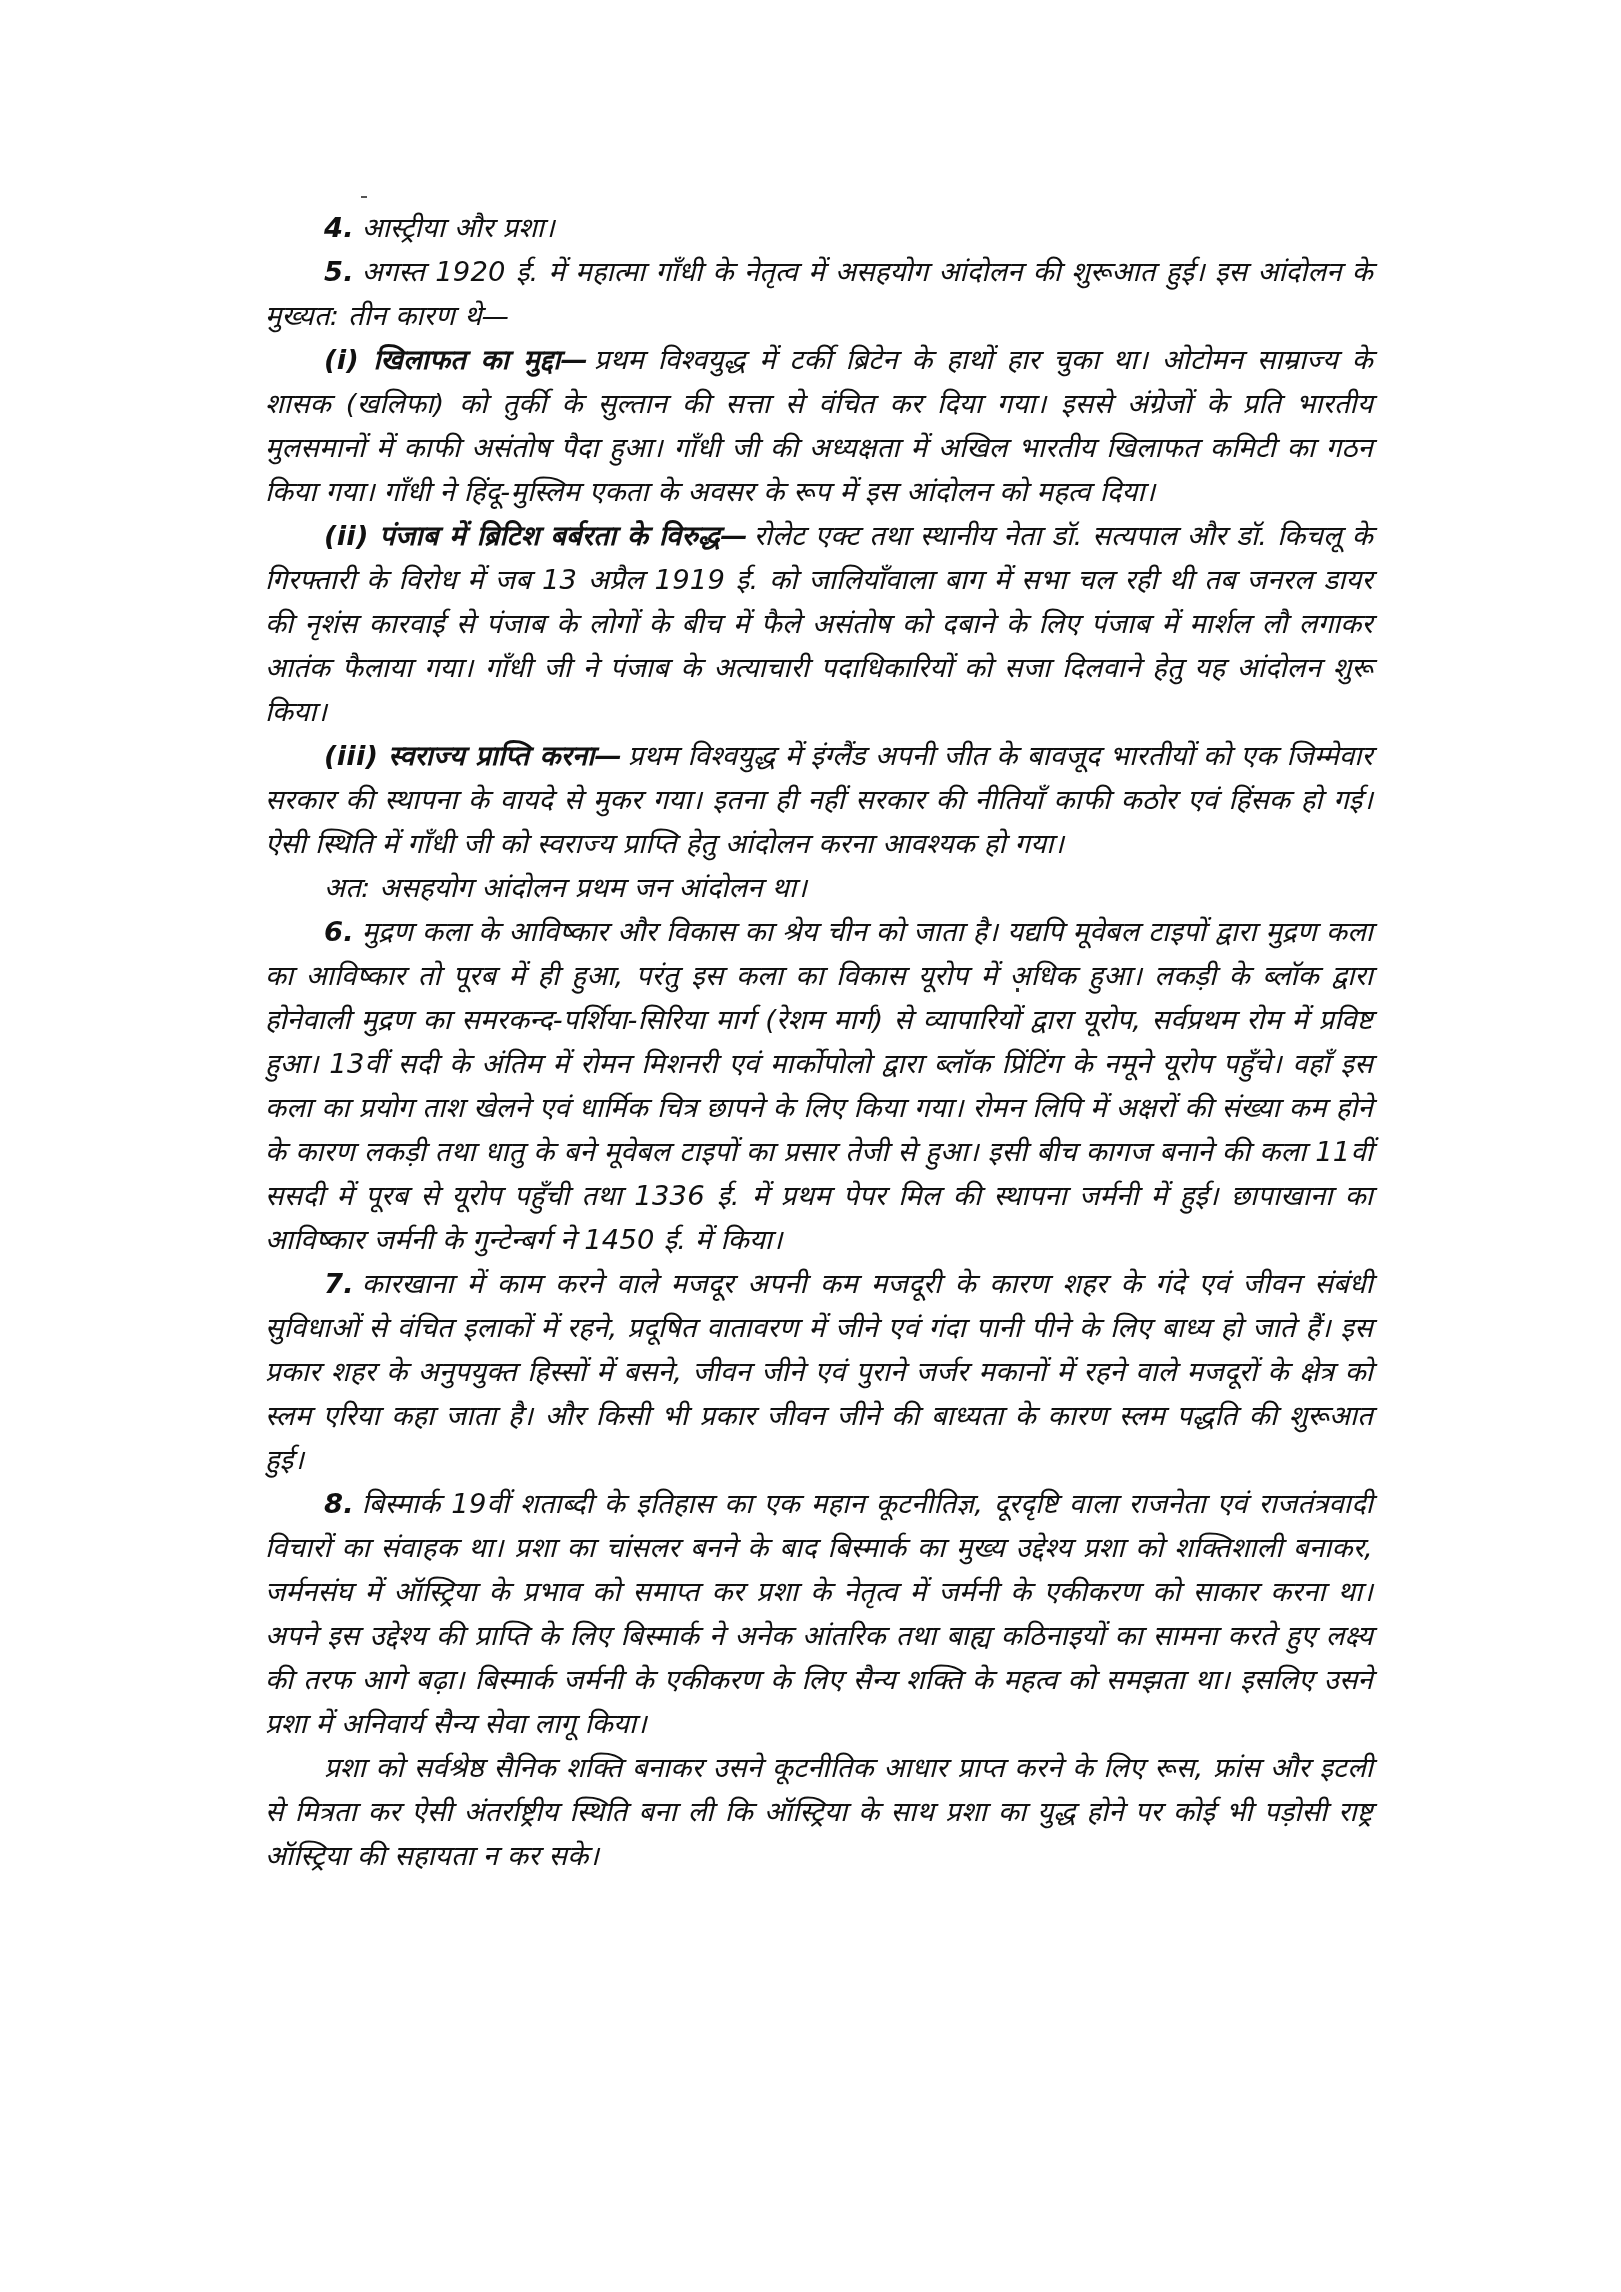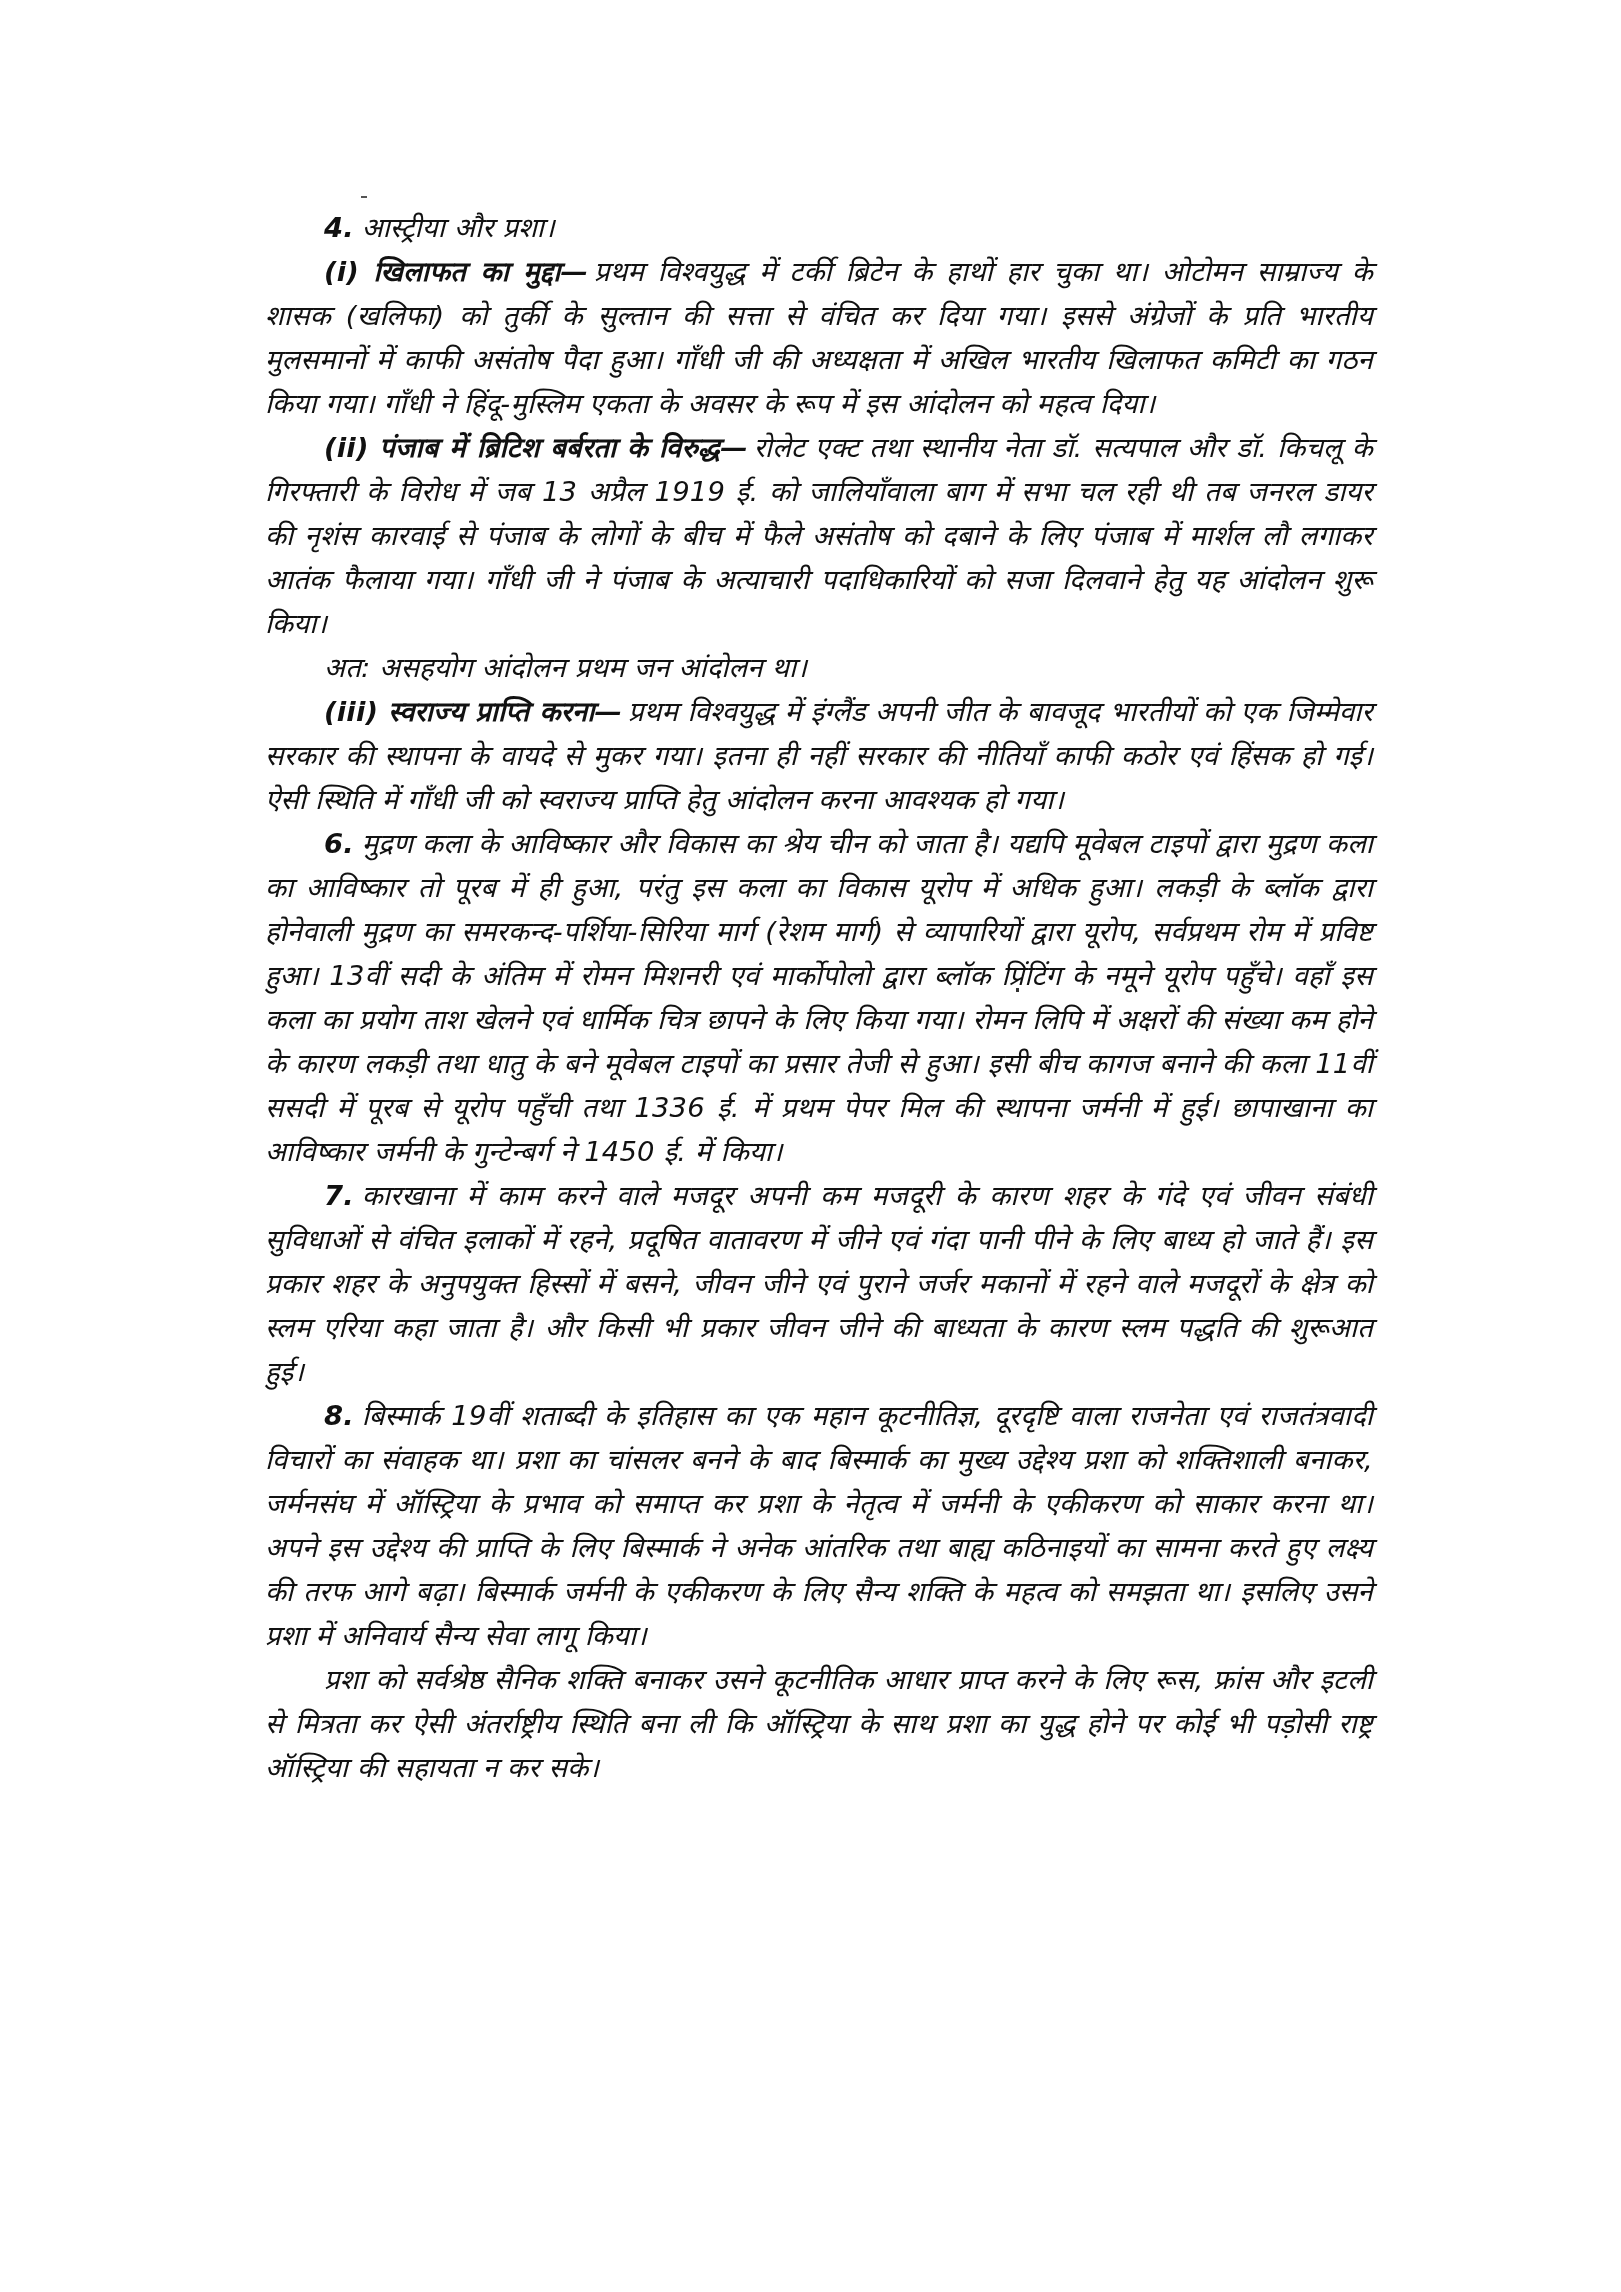--- a/index.html
+++ b/index.html
@@ -60,35 +60,38 @@
 
 <div class="tick-mark"></div>
 <div class="stray-dot"></div>
 
 <div class="page">
 
   <p class="para">
     <span class="num">4.</span><span>आस्ट्रीया और प्रशा।</span>
   </p>
 
+  <p class="para">
+    <span class="num">5.</span><span>अगस्त 1920 ई. में महात्मा गाँधी के नेतृत्व में असहयोग आंदोलन की शुरूआत हुई। इस आंदोलन के मुख्यत: तीन कारण थे—</span>
+  </p>
 
   <p class="para">
     <span class="head">(i) खिलाफत का मुद्दा—</span><span>प्रथम विश्वयुद्ध में टर्की ब्रिटेन के हाथों हार चुका था। ओटोमन साम्राज्य के शासक (खलिफा) को तुर्की के सुल्तान की सत्ता से वंचित कर दिया गया। इससे अंग्रेजों के प्रति भारतीय मुलसमानों में काफी असंतोष पैदा हुआ। गाँधी जी की अध्यक्षता में अखिल भारतीय खिलाफत कमिटी का गठन किया गया। गाँधी ने हिंदू-मुस्लिम एकता के अवसर के रूप में इस आंदोलन को महत्व दिया।</span>
   </p>
 
   <p class="para">
     <span class="head">(ii) पंजाब में ब्रिटिश बर्बरता के विरुद्ध—</span><span>रोलेट एक्ट तथा स्थानीय नेता डॉ. सत्यपाल और डॉ. किचलू के गिरफ्तारी के विरोध में जब 13 अप्रैल 1919 ई. को जालियाँवाला बाग में सभा चल रही थी तब जनरल डायर की नृशंस कारवाई से पंजाब के लोगों के बीच में फैले असंतोष को दबाने के लिए पंजाब में मार्शल लौ लगाकर आतंक फैलाया गया। गाँधी जी ने पंजाब के अत्याचारी पदाधिकारियों को सजा दिलवाने हेतु यह आंदोलन शुरू किया।</span>
   </p>
 
   <p class="para">
-    <span>अत: असहयोग आंदोलन प्रथम जन आंदोलन था।</span>
+    <span class="head">(iii) स्वराज्य प्राप्ति करना—</span><span>प्रथम विश्वयुद्ध में इंग्लैंड अपनी जीत के बावजूद भारतीयों को एक जिम्मेवार सरकार की स्थापना के वायदे से मुकर गया। इतना ही नहीं सरकार की नीतियाँ काफी कठोर एवं हिंसक हो गई। ऐसी स्थिति में गाँधी जी को स्वराज्य प्राप्ति हेतु आंदोलन करना आवश्यक हो गया।</span>
   </p>
 
   <p class="para">
-    <span class="head">(iii) स्वराज्य प्राप्ति करना—</span><span>प्रथम विश्वयुद्ध में इंग्लैंड अपनी जीत के बावजूद भारतीयों को एक जिम्मेवार सरकार की स्थापना के वायदे से मुकर गया। इतना ही नहीं सरकार की नीतियाँ काफी कठोर एवं हिंसक हो गई। ऐसी स्थिति में गाँधी जी को स्वराज्य प्राप्ति हेतु आंदोलन करना आवश्यक हो गया।</span>
+    <span>अत: असहयोग आंदोलन प्रथम जन आंदोलन था।</span>
   </p>
 
   <p class="para">
     <span class="num">6.</span><span>मुद्रण कला के आविष्कार और विकास का श्रेय चीन को जाता है। यद्यपि मूवेबल टाइपों द्वारा मुद्रण कला का आविष्कार तो पूरब में ही हुआ, परंतु इस कला का विकास यूरोप में अधिक हुआ। लकड़ी के ब्लॉक द्वारा होनेवाली मुद्रण का समरकन्द-पर्शिया-सिरिया मार्ग (रेशम मार्ग) से व्यापारियों द्वारा यूरोप, सर्वप्रथम रोम में प्रविष्ट हुआ। 13वीं सदी के अंतिम में रोमन मिशनरी एवं मार्कोपोलो द्वारा ब्लॉक प्रिंटिंग के नमूने यूरोप पहुँचे। वहाँ इस कला का प्रयोग ताश खेलने एवं धार्मिक चित्र छापने के लिए किया गया। रोमन लिपि में अक्षरों की संख्या कम होने के कारण लकड़ी तथा धातु के बने मूवेबल टाइपों का प्रसार तेजी से हुआ। इसी बीच कागज बनाने की कला 11वीं ससदी में पूरब से यूरोप पहुँची तथा 1336 ई. में प्रथम पेपर मिल की स्थापना जर्मनी में हुई। छापाखाना का आविष्कार जर्मनी के गुन्टेन्बर्ग ने 1450 ई. में किया।</span>
   </p>
 
   <p class="para">
     <span class="num">7.</span><span>कारखाना में काम करने वाले मजदूर अपनी कम मजदूरी के कारण शहर के गंदे एवं जीवन संबंधी सुविधाओं से वंचित इलाकों में रहने, प्रदूषित वातावरण में जीने एवं गंदा पानी पीने के लिए बाध्य हो जाते हैं। इस प्रकार शहर के अनुपयुक्त हिस्सों में बसने, जीवन जीने एवं पुराने जर्जर मकानों में रहने वाले मजदूरों के क्षेत्र को स्लम एरिया कहा जाता है। और किसी भी प्रकार जीवन जीने की बाध्यता के कारण स्लम पद्धति की शुरूआत हुई।</span>
   </p>
 

